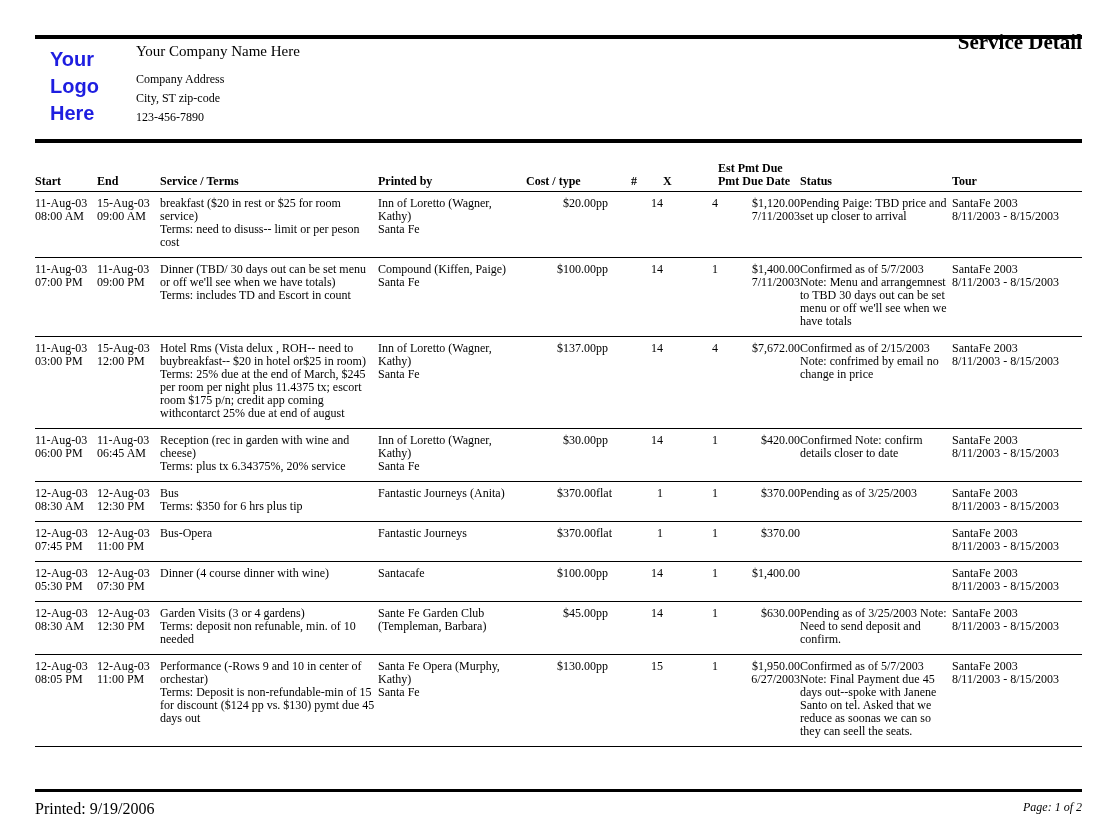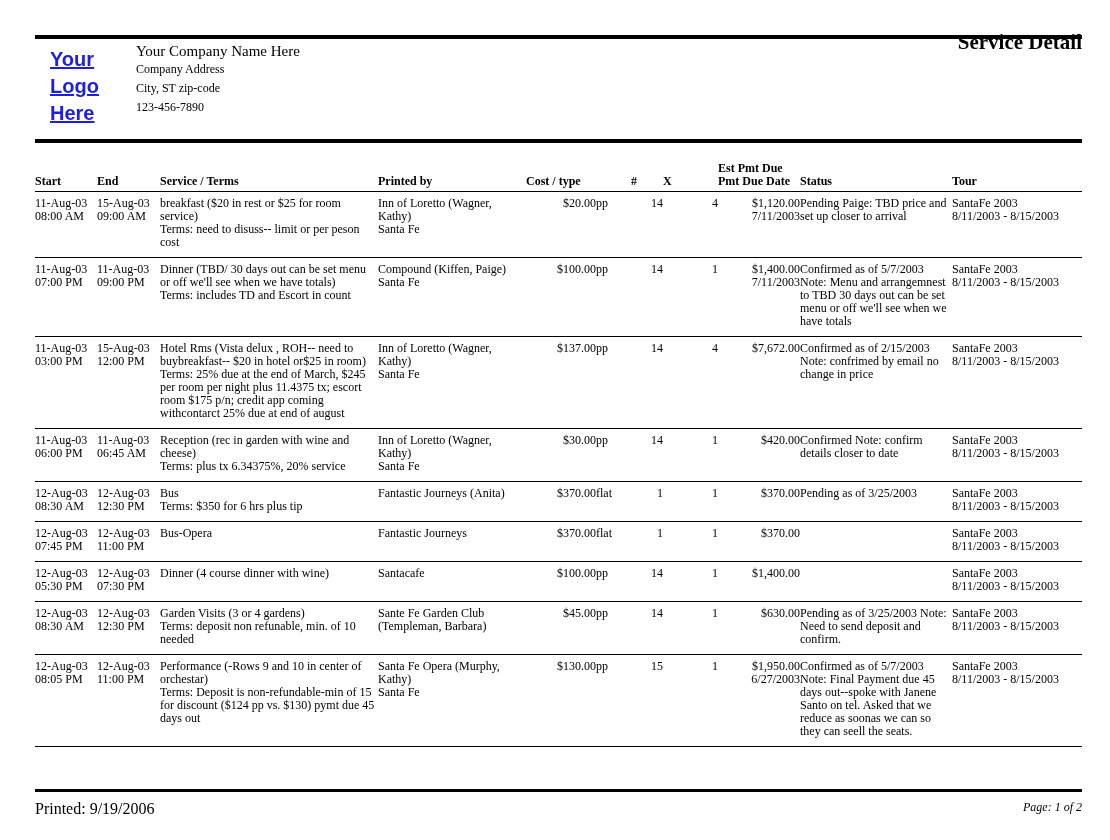--- a/index.html
+++ b/index.html
@@ -8,24 +8,24 @@
     font-family:"Liberation Serif",serif;color:#000;overflow:hidden;
   }
   .rule{position:absolute;left:35px;width:1047px;background:#000;}
   .rule-top{top:35px;height:4px;}
   .rule-mid{top:139px;height:4px;}
   .rule-foot{top:789px;height:3px;}
 
   .logo{
     position:absolute;left:50px;top:46px;
     font-family:"Liberation Sans",sans-serif;font-weight:bold;
-    font-size:20px;line-height:27px;color:#1e1ee0;text-decoration:underline;
+    font-size:20px;line-height:27px;color:#1e1ee0;
   }
   .company{position:absolute;left:136px;top:42px;}
-  .company-name{font-size:15px;line-height:18px;}
+  .company-name{font-size:15px;line-height:18px;margin-bottom:10px;}
   .company-line{font-size:12px;line-height:19px;}
   .report-title{
     position:absolute;right:28px;top:30px;
     font-size:21px;font-weight:bold;
   }
 
   table.svc{
     position:absolute;left:35px;top:162px;width:1047px;
     border-collapse:collapse;table-layout:fixed;
     font-size:12px;line-height:13px;

